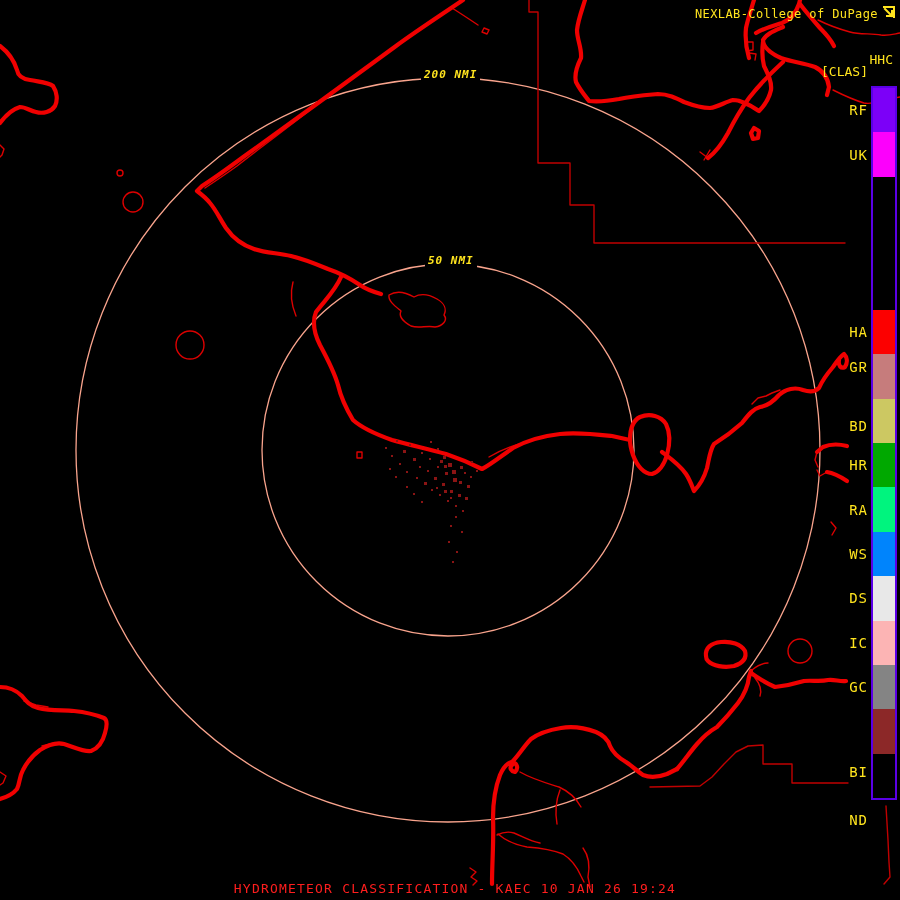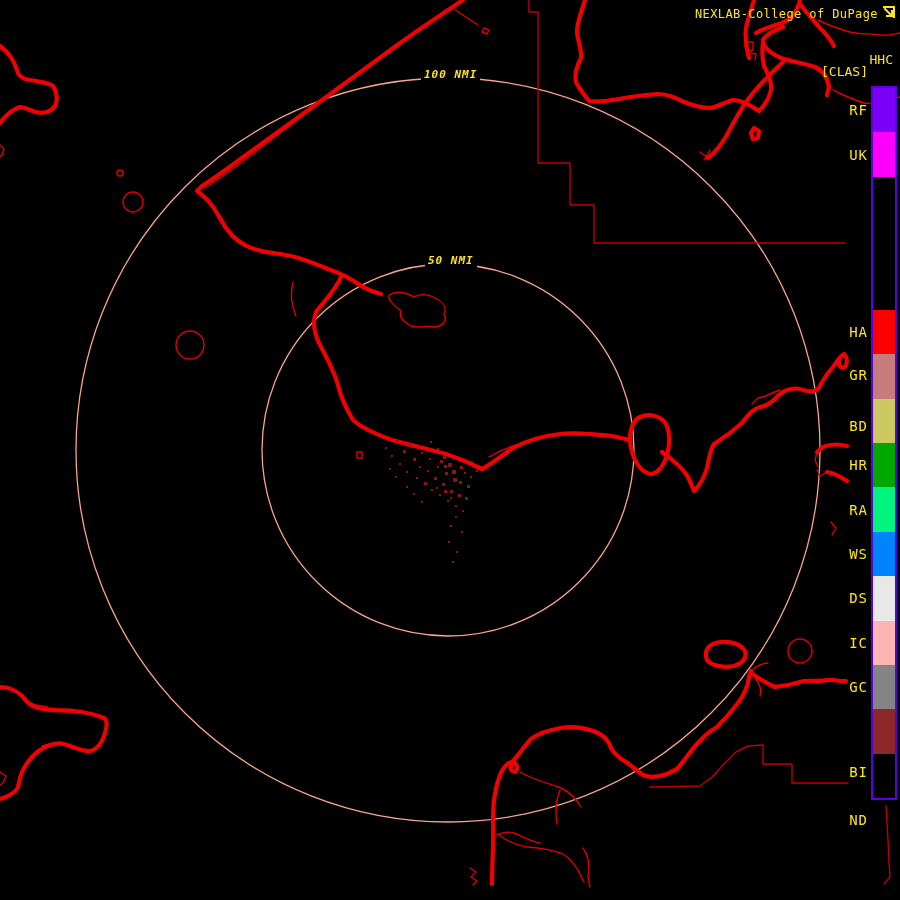--- a/index.html
+++ b/index.html
@@ -126,21 +126,21 @@
                M447,500h2v2h-2z M450,490h3v3h-3z M453,478h4v4h-4z M455,505h2v2h-2z M458,494h3v3h-3z
                M460,466h3v3h-3z M462,510h2v2h-2z M465,497h3v3h-3z M467,485h3v3h-3z M470,476h2v2h-2z
                M455,516h2v2h-2z M450,525h2v2h-2z M461,531h2v2h-2z M448,541h2v2h-2z M456,551h2v2h-2z
                M452,561h2v2h-2z M471,461h2v2h-2z M476,470h2v2h-2z M443,456h3v3h-3z M437,448h2v2h-2z
                M430,441h2v2h-2z M395,476h2v2h-2z M389,468h2v2h-2z M406,486h2v2h-2z M413,493h2v2h-2z
                M421,501h2v2h-2z M448,463h4v4h-4z M452,470h4v4h-4z M444,465h3v3h-3z M459,481h3v3h-3z
                M464,472h2v2h-2z M440,460h3v3h-3z M436,487h2v2h-2z M444,490h3v3h-3z M450,497h2v2h-2z"></path>
     </g>
   </svg>
 
-  <div class="ring-label" style="left:421px;top:68px">100 NMI</div>
+  <div class="ring-label" style="left:421px;top:68px">200 NMI</div>
   <div class="ring-label" style="left:425px;top:254px">50 NMI</div>
 
   <div class="hdr">NEXLAB-College of DuPage</div>
   <svg class="hdr-icon" width="15" height="15" viewBox="0 0 15 15">
     <g fill="none" stroke="#FFE41E" stroke-width="2" stroke-linecap="square">
       <path d="M3,2 L13,2 L13,12"></path>
       <path d="M4,4 L11,11"></path>
       <path d="M11,11 L11,6 M11,11 L6,11"></path>
     </g>
   </svg>
@@ -163,25 +163,26 @@
         <div class="legend-swatch" style="height: 44.375px; background: rgb(252, 180, 180);"></div>
         <div class="legend-swatch" style="height: 44.375px; background: rgb(132, 132, 132);"></div>
         <div class="legend-swatch" style="height: 44.375px; background: rgb(140, 40, 40);"></div>
         <div class="legend-swatch" style="height: 44.375px; background: rgb(0, 0, 0);"></div>
       </div>
   </div>
   <div class="legend-labels">
       <div class="legend-label" style="top: 22.1875px;">RF</div>
       <div class="legend-label" style="top: 66.5625px;">UK</div>
       <div class="legend-label" style="top: 244.062px; text-align: right;">HA</div>
-      <div class="legend-label" style="top: 287px;">GR</div>
+      <div class="legend-label" style="top: 280px; font-family: Liberation Mono, monospace;">GR</div>
       <div class="legend-label" style="top: 338px;">BD</div>
       <div class="legend-label" style="top: 377.188px; margin-left: 19px;">HR</div>
       <div class="legend-label" style="top: 421.562px;">RA</div>
       <div class="legend-label" style="top: 465.938px;">WS</div>
       <div class="legend-label" style="top: 510.312px;">DS</div>
       <div class="legend-label" style="top: 554.688px;">IC</div>
       <div class="legend-label" style="top: 599.062px;">GC</div>
       <div class="legend-label" style="top: 676px; margin-top: 8px;">BI</div>
       <div class="legend-label" style="top: 687.812px; margin-top: 44px;">ND</div>
     </div>
 
+  <div class="footer">HYDROMETEOR CLASSIFICATION - KAEC 10 JAN 26 19:24</div>
 </div>
 
 </body></html>

